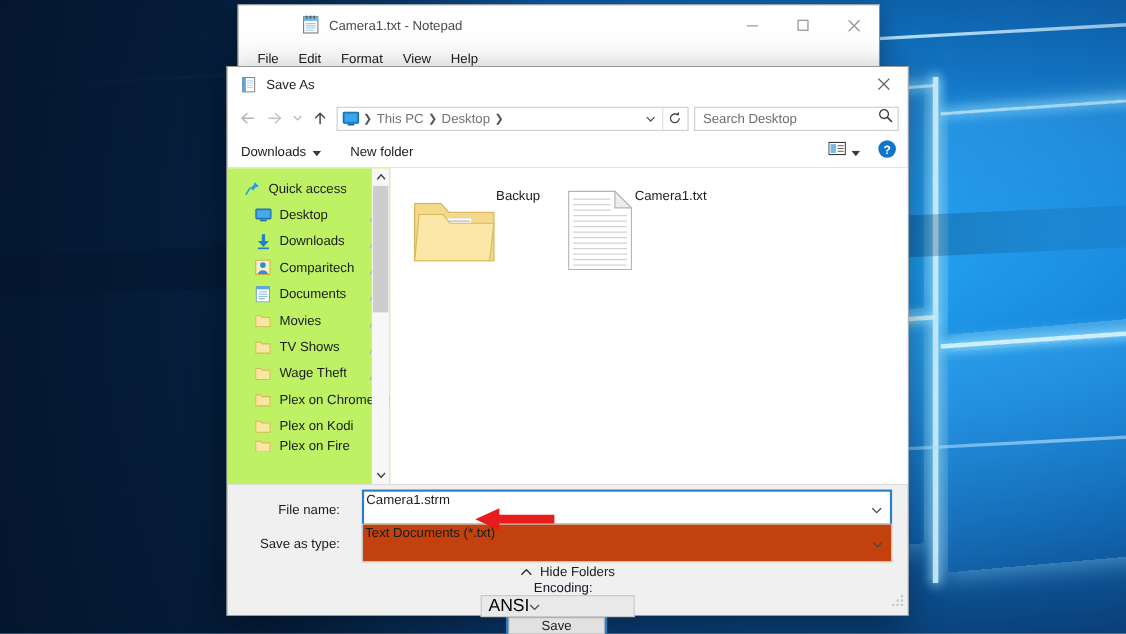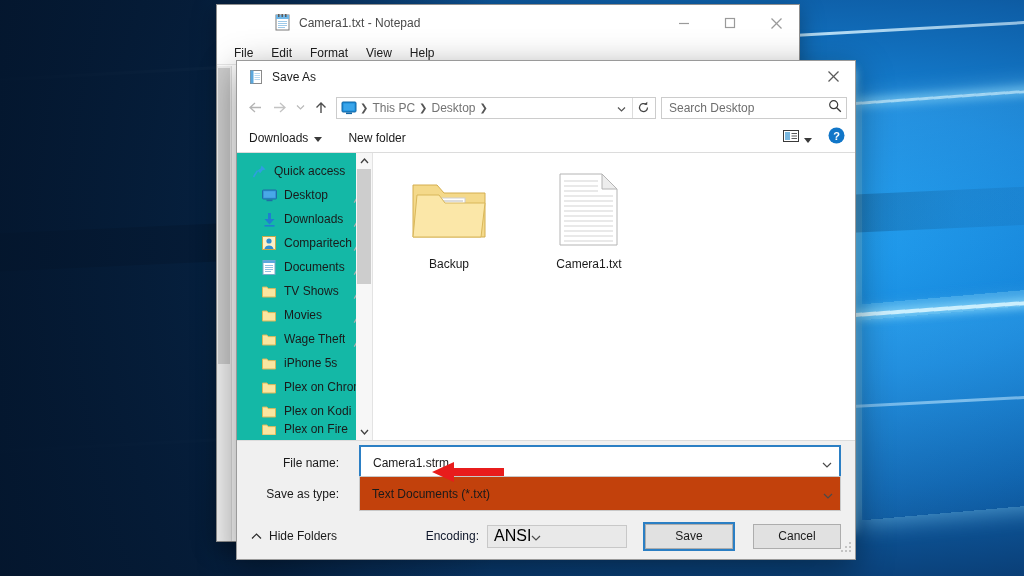--- a/index.html
+++ b/index.html
@@ -71,21 +71,21 @@
   #np-scroll {
     position: absolute; left: 0; top: 0; width: 15px; height: 100%;
     background: #f0f0f0; border-right: 1px solid #e0e0e0;
   }
   #np-scroll-thumb {
     position: absolute; left: 1px; top: 2px; width: 12px; height: 296px; background: #cdcdcd;
   }
 
   
   #saveas {
-    position: absolute; left: 236px; top: 60px; width: 620px; height: 500px;
+    position: absolute; left: 206px; top: 60px; width: 620px; height: 500px;
     background: #f0f0f0;
     border: 1px solid #9a9a9a;
     box-shadow: 0 10px 34px rgba(0,0,0,.42);
     display: flex; flex-direction: column;
   }
   #sa-titlebar {
     height: 31px; background: #ffffff; display: flex; align-items: center; position: relative;
     flex: 0 0 auto;
   }
   #sa-titlebar .sa-icon { margin-left: 11px; width: 16px; height: 16px; }
@@ -121,21 +121,21 @@
   }
   .tb-item { font-size: 12px; color: #1a1a1a; display: flex; align-items: center; gap: 6px; }
   .tb-gap { width: 26px; }
   .tb-spacer { flex: 1 1 auto; }
   .tb-icon-btn { display: flex; align-items: center; gap: 5px; }
   #help-btn { margin-left: 16px; }
 
   
   #sa-body { flex: 1 1 auto; display: flex; min-height: 0; background: #fff; }
   #sidebar {
-    width: 136px; flex: 0 0 auto; background: #14b8a6; position: relative;
+    width: 148px; flex: 0 0 auto; background: #bef264; position: relative;
     padding-top: 6px; overflow: hidden; border-right: 1px solid #e3e3e3;
   }
   .side-item {
     height: 24px; display: flex; align-items: center; padding-left: 14px; position: relative;
   }
   .side-item .si-ico { width: 16px; height: 16px; flex: 0 0 auto; display:flex; align-items:center; justify-content:center;}
   .side-item .si-lbl {
     font-size: 12px; color: #1a1a1a; margin-left: 7px; white-space: nowrap; overflow: hidden;
   }
   .side-item .si-pin { position: absolute; right: 8px; width: 11px; height: 11px; }
@@ -145,38 +145,38 @@
   #side-scroll {
     position: absolute; right: 0; top: 0; width: 16px; height: 100%; background: #f7f7f7;
     display: flex; flex-direction: column; align-items: center;
   }
   .ss-arrow { height: 16px; width: 16px; display:flex; align-items:center; justify-content:center; flex:0 0 auto;}
   #ss-track { flex: 1 1 auto; width: 16px; position: relative; }
   #ss-thumb { position: absolute; left: 1px; top: 0; width: 14px; height: 115px; background: #cdcdcd; }
 
   #filearea { flex: 1 1 auto; background: #ffffff; position: relative; padding: 14px 0 0 20px; }
   .file-row { display: flex; gap: 28px; }
-  .file-tile { width: 112px; display: flex; flex-direction: column; align-items: center; }
+  .file-tile { width: 112px; display: flex; flex-direction: row; align-items: flex-start; }
   .tile-icon { height: 86px; display: flex; align-items: center; justify-content: center; }
   .tile-label { font-size: 12px; color: #1a1a1a; margin-top: 4px; text-align: center; white-space: nowrap; }
 
   
   #sa-footer { flex: 0 0 auto; background: #f0f0f0; border-top: 1px solid #dcdcdc; padding: 10px 14px 0 14px; }
   .field-row { display: flex; align-items: center; height: 23px; margin-bottom: 8px; }
   .field-label { width: 108px; text-align: right; font-size: 12px; color: #1a1a1a; padding-right: 20px; }
   .combo {
     flex: 1 1 auto; height: 35px; border: 1px solid #a9a9a9; background: #fff;
-    display: flex; align-items: center; padding-left: 12px; position: relative;
+    display: flex; padding-left: 2px; position: relative;
   }
   .combo.focused { border: 2px solid #2b7fc4; }
   .combo.readonly { background: #c2410c; border: 1px solid #c8c8c8; }
   .combo .val { font-size: 12px; color: #1a1a1a; }
   .combo .cb-arrow { position: absolute; right: 7px; top: 50%; transform: translateY(-50%); }
 
-  #footer-bottom { display: flex; align-items: center; height: 46px; }
+  #footer-bottom { display: flex; align-items: center; height: 46px; flex-direction: column; }
   #hide-folders { display: flex; align-items: center; gap: 7px; font-size: 12px; color: #1a1a1a; }
   .fb-spacer { flex: 1 1 auto; }
   #encoding-label { font-size: 12px; color: #0f172a; margin-right: 8px; }
   #encoding-combo {
     width: 140px; height: 23px; background: #e9e9e9; border: 1px solid #c8c8c8;
     display: flex; align-items: center; padding-left: 6px; position: relative; margin-right: 18px;
   }
   .dlg-btn {
     width: 88px; height: 25px; background: #e1e1e1; border: 1px solid #adadad;
     font-size: 12px; color: #1a1a1a; display: flex; align-items: center; justify-content: center;
@@ -470,67 +470,59 @@
             </svg>
         </span>
       </div>
 
       <div class="side-item indent">
         <span class="si-ico">
           <svg width="14" height="13" viewBox="0 0 14 13">
               <path d="M0.5 2 L5 2 L6.2 3.6 L13.5 3.6 L13.5 12 L0.5 12 Z" fill="#fae6a0" stroke="#d9b75a"></path>
             </svg>
         </span>
+        <span class="si-lbl">Movies</span>
+        <span class="si-pin">
+          <svg width="11" height="11" viewBox="0 0 11 11">
+              <path d="M7 1 L10 4 L7.8 4.6 L6 6.4 L4.2 4.6 L6.4 2.8 Z" fill="#b0b0b0"></path>
+              <line x1="4.2" y1="4.6" x2="1.2" y2="9.6" stroke="#b0b0b0" stroke-width="1.2"></line>
+            </svg>
+        </span>
+      </div>
+
+      <div class="side-item indent">
+        <span class="si-ico">
+          <svg width="14" height="13" viewBox="0 0 14 13">
+              <path d="M0.5 2 L5 2 L6.2 3.6 L13.5 3.6 L13.5 12 L0.5 12 Z" fill="#fae6a0" stroke="#d9b75a"></path>
+            </svg>
+        </span>
         <span class="si-lbl">TV Shows</span>
         <span class="si-pin">
           <svg width="11" height="11" viewBox="0 0 11 11">
               <path d="M7 1 L10 4 L7.8 4.6 L6 6.4 L4.2 4.6 L6.4 2.8 Z" fill="#b0b0b0"></path>
               <line x1="4.2" y1="4.6" x2="1.2" y2="9.6" stroke="#b0b0b0" stroke-width="1.2"></line>
             </svg>
         </span>
       </div>
 
       <div class="side-item indent">
         <span class="si-ico">
           <svg width="14" height="13" viewBox="0 0 14 13">
               <path d="M0.5 2 L5 2 L6.2 3.6 L13.5 3.6 L13.5 12 L0.5 12 Z" fill="#fae6a0" stroke="#d9b75a"></path>
             </svg>
         </span>
-        <span class="si-lbl">Movies</span>
-        <span class="si-pin">
-          <svg width="11" height="11" viewBox="0 0 11 11">
-              <path d="M7 1 L10 4 L7.8 4.6 L6 6.4 L4.2 4.6 L6.4 2.8 Z" fill="#b0b0b0"></path>
-              <line x1="4.2" y1="4.6" x2="1.2" y2="9.6" stroke="#b0b0b0" stroke-width="1.2"></line>
-            </svg>
-        </span>
-      </div>
-
-      <div class="side-item indent">
-        <span class="si-ico">
-          <svg width="14" height="13" viewBox="0 0 14 13">
-              <path d="M0.5 2 L5 2 L6.2 3.6 L13.5 3.6 L13.5 12 L0.5 12 Z" fill="#fae6a0" stroke="#d9b75a"></path>
-            </svg>
-        </span>
         <span class="si-lbl">Wage Theft</span>
         <span class="si-pin">
           <svg width="11" height="11" viewBox="0 0 11 11">
               <path d="M7 1 L10 4 L7.8 4.6 L6 6.4 L4.2 4.6 L6.4 2.8 Z" fill="#b0b0b0"></path>
               <line x1="4.2" y1="4.6" x2="1.2" y2="9.6" stroke="#b0b0b0" stroke-width="1.2"></line>
             </svg>
         </span>
       </div>
 
-      <div class="side-item indent">
-        <span class="si-ico">
-          <svg width="14" height="13" viewBox="0 0 14 13">
-              <path d="M0.5 2 L5 2 L6.2 3.6 L13.5 3.6 L13.5 12 L0.5 12 Z" fill="#fae6a0" stroke="#d9b75a"></path>
-            </svg>
-        </span>
-        <span class="si-lbl">iPhone 5s</span>
-      </div>
 
       <div class="side-item indent">
         <span class="si-ico">
           <svg width="14" height="13" viewBox="0 0 14 13">
               <path d="M0.5 2 L5 2 L6.2 3.6 L13.5 3.6 L13.5 12 L0.5 12 Z" fill="#fae6a0" stroke="#d9b75a"></path>
             </svg>
         </span>
         <span class="si-lbl">Plex on Chromecast</span>
       </div>
 

